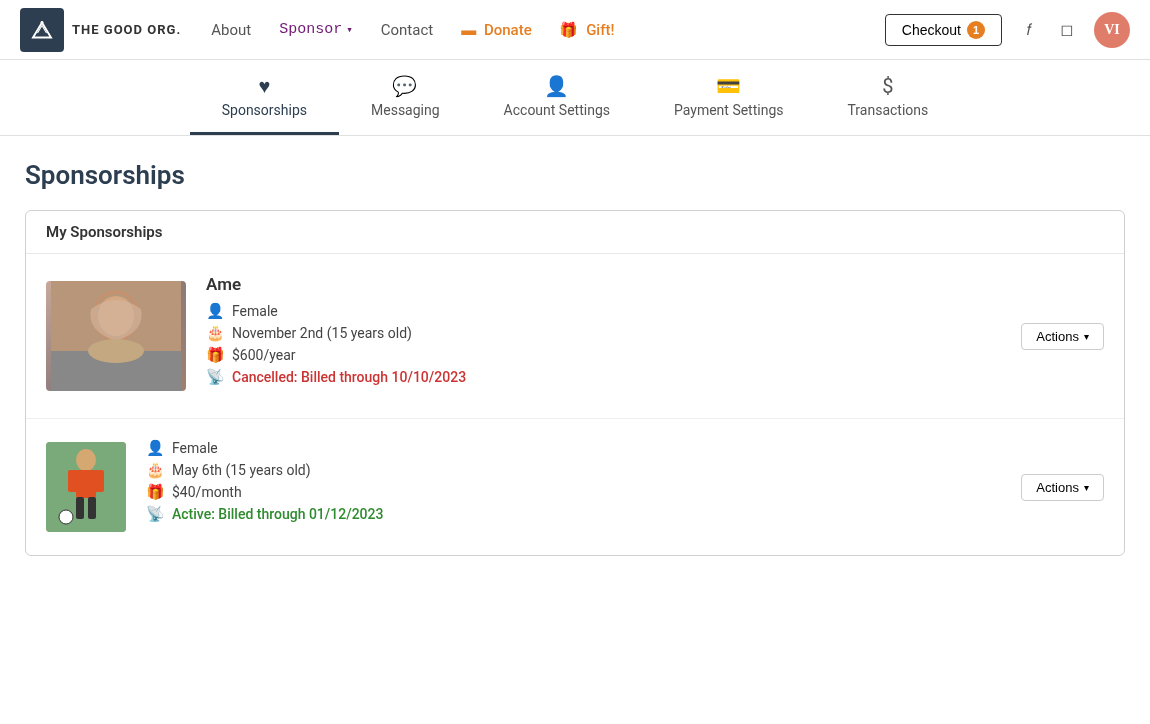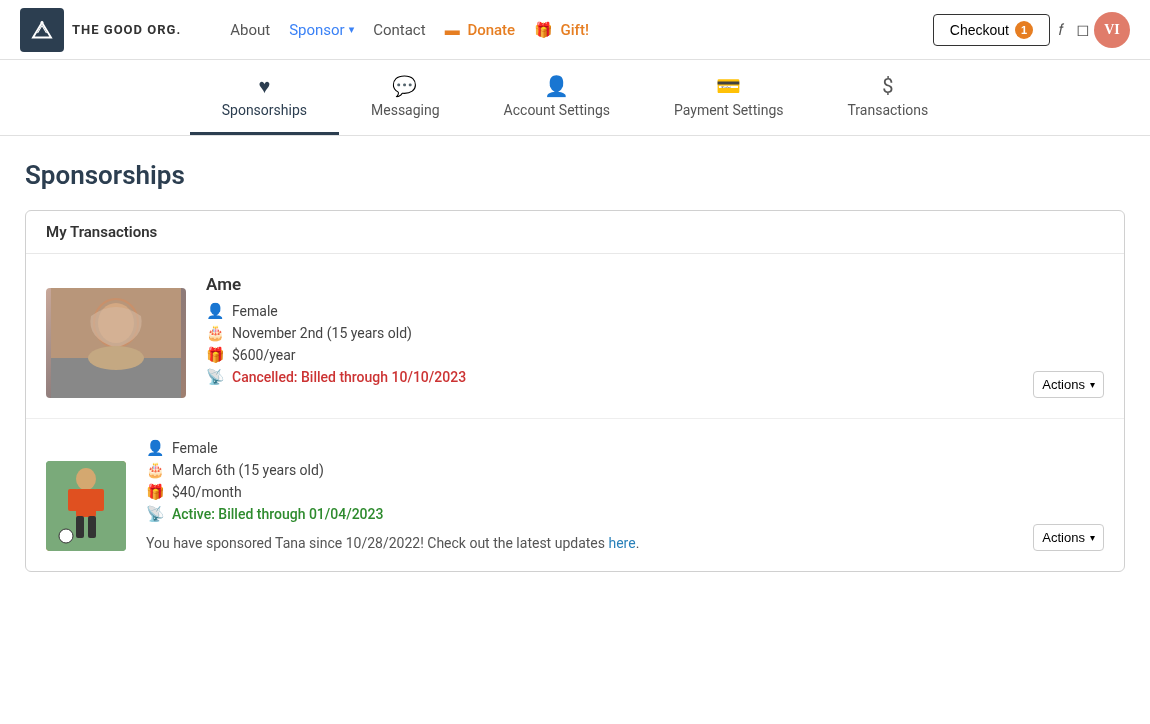--- a/index.html
+++ b/index.html
@@ -12,44 +12,44 @@
     }
     .navbar-brand {
       display: flex; align-items: center; margin-right: 30px;
     }
     .brand-logo {
       width: 44px; height: 44px; background: #2c3e50; border-radius: 4px;
       display: flex; align-items: center; justify-content: center; margin-right: 8px;
     }
     .brand-logo svg { width: 30px; height: 30px; }
     .brand-name { font-weight: 700; font-size: 13px; color: #333; letter-spacing: 1px; }
-    .nav-links { display: flex; align-items: center; gap: 19px; flex: 1; margin-left: 19px; }
+    .nav-links { display: flex; align-items: center; gap: 28px; flex: 1; }
     .nav-link {
       text-decoration: none; color: #555; font-size: 15px; cursor: pointer;
     }
     .nav-donate { color: #e67e22; font-weight: 500; }
     .nav-gift { color: #e67e22; font-weight: 500; }
     .nav-gift-icon { color: #e67e22; margin-right: 4px; }
     .nav-donate-icon { color: #e67e22; margin-right: 4px; }
-    .nav-right { display: flex; align-items: center; margin-left: auto; }
+    .nav-right { display: flex; align-items: center; gap: 16px; margin-left: auto; }
     .checkout-btn {
       border: 1px solid #333; border-radius: 4px; padding: 6px 16px;
       background: #fff; cursor: pointer; font-size: 14px; display: flex; align-items: center; gap: 6px;
     }
     .checkout-badge {
       background: #e67e22; color: #fff; border-radius: 50%; width: 18px; height: 18px;
       display: flex; align-items: center; justify-content: center; font-size: 11px; font-weight: bold;
     }
     .social-icon { color: #555; font-size: 18px; cursor: pointer; text-decoration: none; }
     .avatar-btn {
       width: 36px; height: 36px; border-radius: 50%; background: #e07c6a;
       color: #fff; font-weight: bold; font-size: 14px; display: flex; align-items: center; justify-content: center;
       cursor: pointer; border: none; font-family: Liberation Serif, serif;
     }
-    .sponsor-nav { position: relative; display: flex; align-items: center; gap: 4px; cursor: pointer; color: #3b82f6; }
+    .sponsor-nav { position: relative; display: flex; align-items: center; gap: 4px; cursor: pointer; color: #701a75; font-family: Liberation Mono, monospace; }
     .sponsor-caret { font-size: 11px; }
 
     
     .tabs-bar {
       display: flex; justify-content: center; gap: 0; border-bottom: 1px solid #e0e0e0;
       padding: 0 20px; background: #fff;
     }
     .tab {
       display: flex; flex-direction: column; align-items: center; padding: 14px 32px;
       cursor: pointer; color: #555; font-size: 14px; border-bottom: 3px solid transparent;
@@ -66,21 +66,21 @@
     .sponsorship-card {
       border: 1px solid #d0d0d0; border-radius: 6px; margin-bottom: 16px; background: #fff;
     }
     .card-header {
       padding: 12px 20px; border-bottom: 1px solid #e8e8e8;
       font-weight: 600; font-size: 15px; color: #333;
     }
 
     
     .sponsorship-item {
-      display: flex; align-items: flex-end; padding: 20px;
+      display: flex; align-items: center; padding: 20px;
       border-bottom: 1px solid #eee;
     }
     .sponsorship-item:last-child { border-bottom: none; }
     .item-photo {
       width: 120px; height: 100px; object-fit: cover; border-radius: 4px;
       margin-right: 20px; background: #ccc; flex-shrink: 0; overflow: hidden;
     }
     .item-photo-large {
       width: 140px; height: 110px;
     }
@@ -99,21 +99,21 @@
     .item-name { font-size: 17px; font-weight: 600; margin-bottom: 8px; color: #333; }
     .item-details { display: flex; flex-direction: column; gap: 4px; margin-bottom: 12px; }
     .detail-row { display: flex; align-items: center; gap: 8px; font-size: 14px; color: #444; }
     .detail-icon { font-size: 15px; color: #666; width: 18px; text-align: center; }
     .status-cancelled { color: #cc3333; font-weight: 500; }
     .status-active { color: #2e8b2e; font-weight: 500; }
     .item-note { font-size: 14px; color: #555; margin-top: 6px; }
     .item-note a { color: #2980b9; text-decoration: none; }
     .item-actions { margin-left: auto; padding-left: 16px; }
     .actions-btn {
-      border: 1px solid #ccc; border-radius: 4px; padding: 5px 8px;
+      border: 1px solid #ccc; border-radius: 4px; padding: 5px 14px;
       background: #fff; cursor: pointer; font-size: 13px; display: flex; align-items: center; gap: 5px;
     }
     .actions-caret { font-size: 10px; }
 
     
     .fb-icon, .ig-icon {
       width: 22px; height: 22px; display: inline-flex; align-items: center; justify-content: center;
       color: #555; font-size: 16px; text-decoration: none;
     }
   </style>
@@ -180,21 +180,21 @@
   <a class="tab">
     <span class="tab-icon">$</span>
     <span>Transactions</span>
   </a>
 </div>
 
 <main class="main">
   <h1 class="page-title">Sponsorships</h1>
 
   <div class="sponsorship-card">
-    <div class="card-header">My Transactions</div>
+    <div class="card-header">My Sponsorships</div>
 
     <div class="sponsorship-item">
       <div class="item-photo item-photo-large photo-ame">
         <div class="item-photo-placeholder">
 
           <svg width="130" height="110" viewBox="0 0 130 110" xmlns="http://www.w3.org/2000/svg">
             <rect width="130" height="110" fill="#b8967a"></rect>
             <ellipse cx="65" cy="35" rx="18" ry="20" fill="#d4a882"></ellipse>
             <ellipse cx="65" cy="35" rx="22" ry="24" fill="none" stroke="#c9906a" stroke-width="2"></ellipse>
 
@@ -254,34 +254,30 @@
       </div>
 
       <div class="item-content">
         <div class="item-details">
           <div class="detail-row">
             <span class="detail-icon">👤</span>
             <span>Female</span>
           </div>
           <div class="detail-row">
             <span class="detail-icon">🎂</span>
-            <span>March 6th (15 years old)</span>
+            <span>May 6th (15 years old)</span>
           </div>
           <div class="detail-row">
             <span class="detail-icon">🎁</span>
             <span>$40/month</span>
           </div>
           <div class="detail-row">
             <span class="detail-icon">📡</span>
-            <span class="status-active">Active: Billed through 01/04/2023</span>
-          </div>
-        </div>
-        <div class="item-note">
-          <span>You have sponsored Tana since 10/28/2022! Check out the latest updates</span>
-          <a href="#">here</a><span>.</span>
+            <span class="status-active">Active: Billed through 01/12/2023</span>
+          </div>
         </div>
       </div>
 
       <div class="item-actions">
         <button class="actions-btn">
           <span>Actions</span>
           <span class="actions-caret">▾</span>
         </button>
       </div>
     </div>

